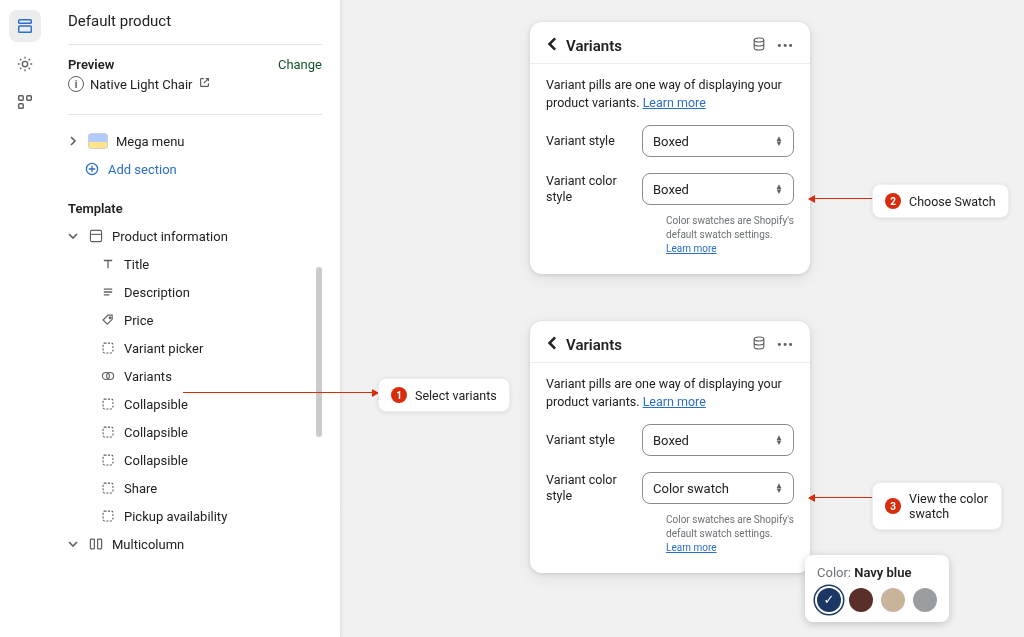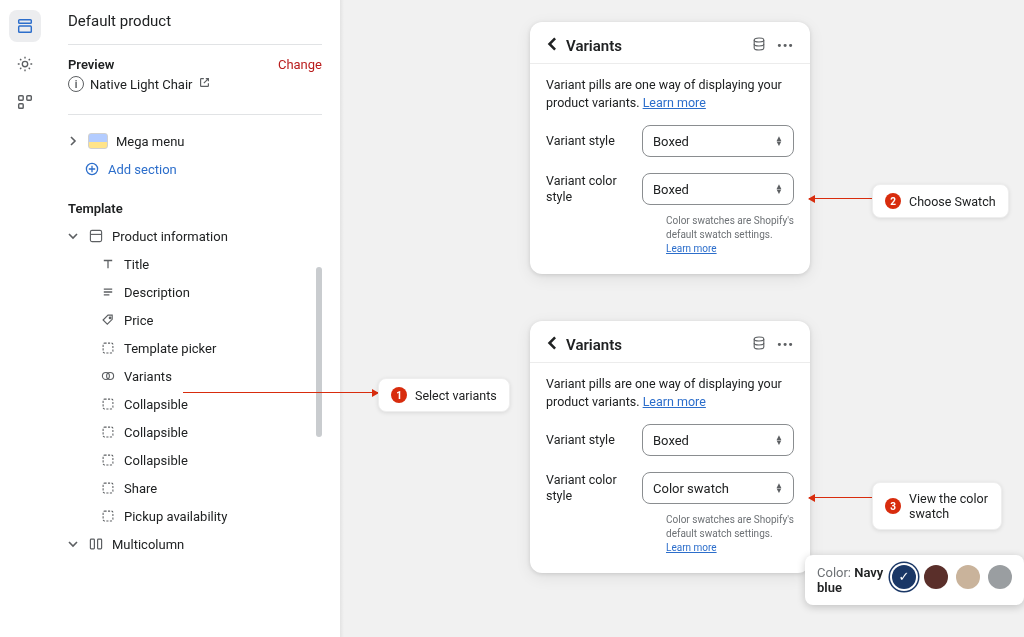--- a/index.html
+++ b/index.html
@@ -43,21 +43,21 @@
   .sidebar h1 {
     font-size: 15px; font-weight: 400;
     padding-bottom: 10px;
   }
   .divider { border: none; border-top: 1px solid #e1e3e5; margin: 4px 0 12px 0; }
   .preview-row {
     display: flex; justify-content: space-between; align-items: center;
     margin-bottom: 4px;
   }
   .preview-row .lbl { font-weight: 600; font-size: 13px; }
-  .preview-row a { color: #b91c1c; text-decoration: none; font-size: 13px; }
+  .preview-row a { color: #14532d; text-decoration: none; font-size: 13px; }
   .prod-line {
     display: flex; align-items: center; gap: 6px;
     font-size: 13px; color: #202223;
     margin-bottom: 18px;
   }
   .info-sym {
     display:inline-flex; align-items:center; justify-content:center;
     width:16px;height:16px;border:1.2px solid #5c5f62;border-radius:50%;
     font-size:10px;font-weight:700;color:#5c5f62;
   }
@@ -143,21 +143,21 @@
     left:-1px;right:auto;
     border-right:7px solid #d82c0d;border-left:none;border-top:4px solid transparent;border-bottom:4px solid transparent;
   }
 
   
   .swatch-tip{
     position:absolute;
     background:#fff;border-radius:8px;
     box-shadow:0 2px 8px rgba(0,0,0,.2);
     padding:10px 12px;
-    display:flex;gap:8px;
+    display:flex;flex-direction:column;gap:8px;
   }
   .swatch-tip .cline{font-size:13px;color:#6d7175;}
   .swatch-tip .cline b{color:#202223;font-weight:600;}
   .swatches{display:flex;gap:8px;}
   .sw{width:24px;height:24px;border-radius:50%;}
   .sw.sel{box-shadow:0 0 0 2px #fff,0 0 0 3.5px #1a3766;}
   .sw .chk{color:#fff;font-size:13px;display:block;text-align:center;line-height:24px;}
 </style>
 </head>
 <body>
@@ -263,21 +263,21 @@
           </svg>
       </span>
       <span>Price</span>
     </div>
     <div class="tree-row indent-2">
       <span class="icon16">
         <svg width="14" height="14" viewBox="0 0 20 20" fill="none" stroke="#5c5f62" stroke-width="1.5">
             <rect x="3" y="3" width="14" height="14" rx="2" stroke-dasharray="3 2"></rect>
           </svg>
       </span>
-      <span>Template picker</span>
+      <span>Variant picker</span>
     </div>
     <div class="tree-row indent-2">
       <span class="icon16">
         <svg width="14" height="14" viewBox="0 0 20 20" fill="none" stroke="#5c5f62" stroke-width="1.6">
             <circle cx="7" cy="10" r="5"></circle>
             <circle cx="13" cy="10" r="5"></circle>
           </svg>
       </span>
       <span>Variants</span>
     </div>

